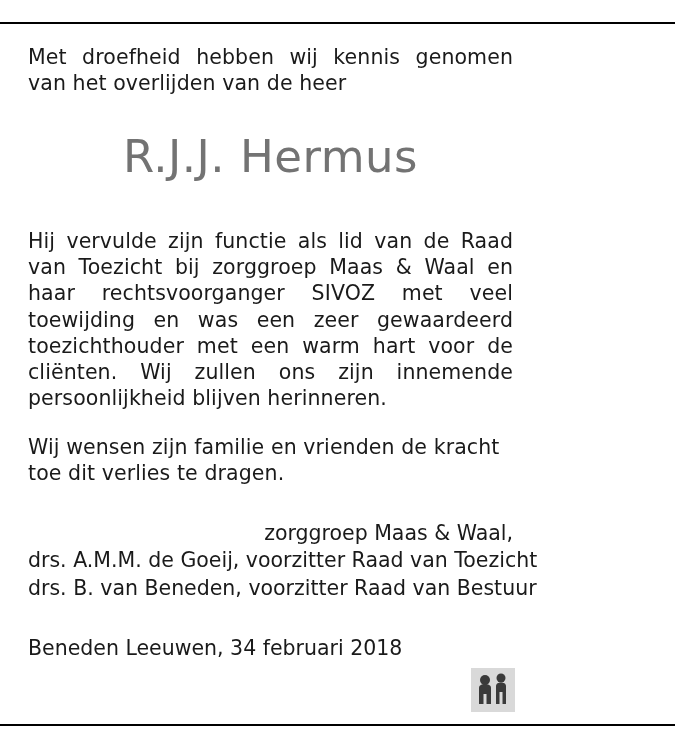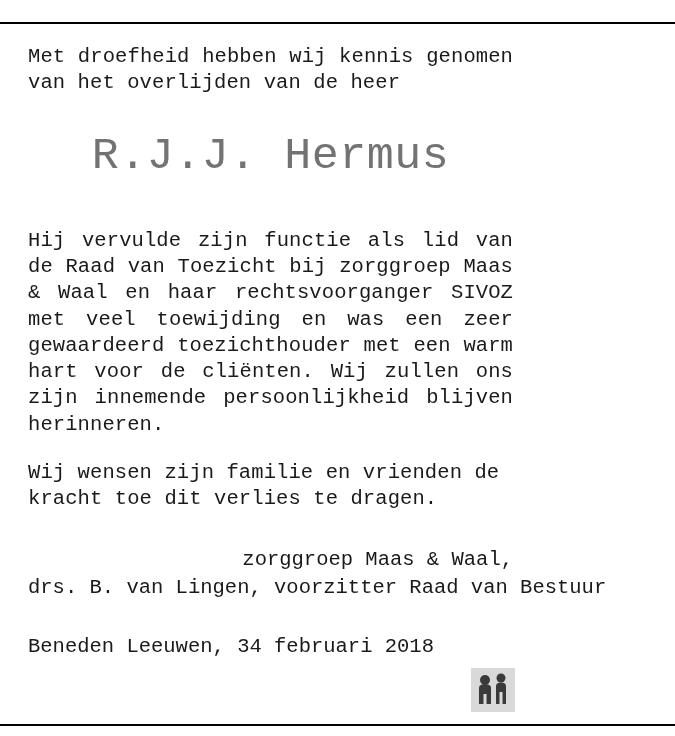--- a/index.html
+++ b/index.html
@@ -14,21 +14,20 @@
     color: #1a1a1a;
     overflow: hidden;
   }
   .notice {
     position: relative;
     width: 541px;
     height: 736px;
     box-sizing: border-box;
     background: #ffffff;
     padding: 44px 28px 20px 28px;
-    font-family: Liberation Mono, monospace;
   }
   .rule {
     position: absolute;
     background: #000000;
   }
   .rule-top {
     left: 0;
     top: 22px;
     width: 675px;
     height: 2px;
@@ -103,21 +102,22 @@
   <p class="body-block intro">Met droefheid hebben wij kennis genomen van het overlijden van de heer</p>
 
   <h1 class="deceased-name">R.J.J. Hermus</h1>
 
   <p class="body-block para">Hij vervulde zijn functie als lid van de Raad van Toezicht bij zorggroep Maas &amp; Waal en haar rechtsvoorganger SIVOZ met veel toewijding en was een zeer gewaardeerd toezichthouder met een warm hart voor de cliënten. Wij zullen ons zijn innemende persoonlijkheid blijven herinneren.</p>
 
   <p class="body-block para no-justify">Wij wensen zijn familie en vrienden de kracht toe dit verlies te dragen.</p>
 
   <div class="signature">
     <div>zorggroep Maas &amp; Waal,</div>
-    <div>drs. B. van Lingen, voorzitter Raad van Bestuur</div>
+    <div>drs. A.M.M. de Goeij, voorzitter Raad van Toezicht</div>
+    <div>drs. B. van Beneden, voorzitter Raad van Bestuur</div>
   </div>
 
   <div class="place-date">Beneden Leeuwen, 34 februari 2018</div>
 
   <div class="logo">
     <svg viewBox="0 0 44 44" width="44" height="44" aria-hidden="true">
       <rect x="0" y="0" width="44" height="44" fill="#d9d9d9"></rect>
       <circle cx="14" cy="12" r="5" fill="#3a3a3a"></circle>
       <path d="M8 20 C8 17 11 16 14 16 C17 16 20 17 20 20 L20 36 L8 36 Z" fill="#3a3a3a"></path>
       <rect x="12.5" y="26" width="3" height="10" fill="#d9d9d9"></rect>

